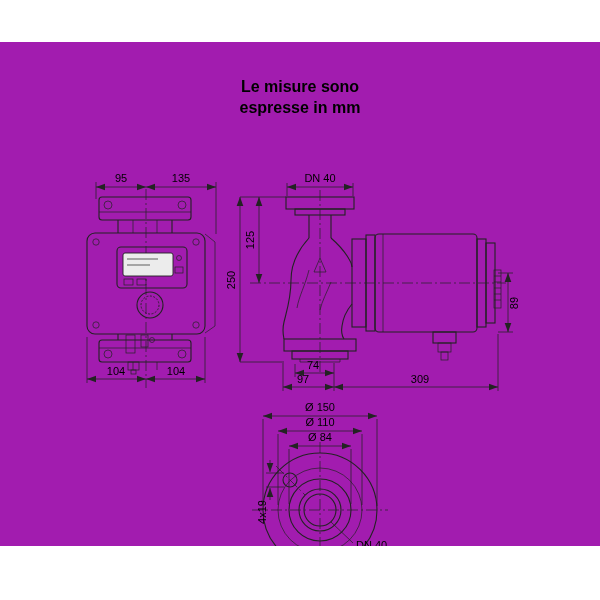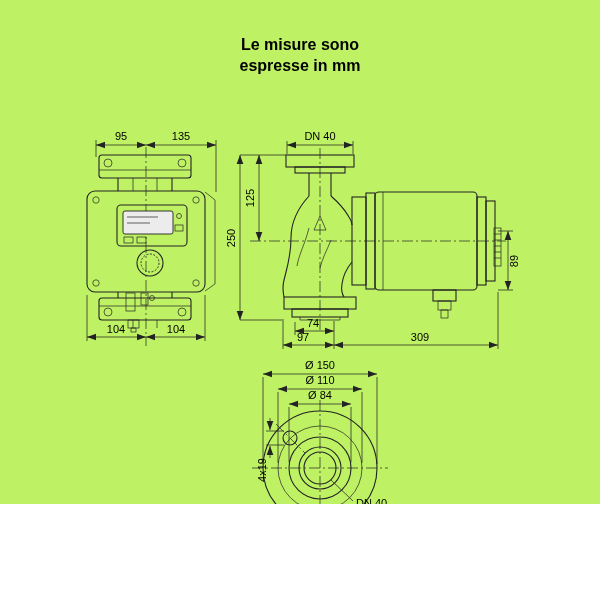--- a/index.html
+++ b/index.html
@@ -1,17 +1,17 @@
 <!DOCTYPE html>
 <html><head>
 <meta charset="utf-8">
 <style>
   html,body{margin:0;padding:0;background:#ffffff;}
-  .page{position:relative;width:600px;height:504px;background:#bef264;overflow:hidden;
-        font-family:"Liberation Sans",sans-serif;}
+  .page{position:relative;width:600px;height:504px;background:#a21caf;overflow:hidden;
+        font-family:"Liberation Sans",sans-serif;margin-top:42px;}
   svg text{font-family:"Liberation Sans",sans-serif;font-size:11px;fill:#000;}
   svg text.ttl{font-size:16px;font-weight:bold;}
   .o{fill:none;stroke:#232323;stroke-width:1.1;}
   .o2{fill:none;stroke:#232323;stroke-width:0.7;}
   .scr{fill:#ececec;stroke:#232323;stroke-width:0.9;}
   .dim,.ext{fill:none;stroke:#232323;stroke-width:0.75;}
   .cl{fill:none;stroke:#232323;stroke-width:0.7;stroke-dasharray:11 3 2 3;}
   .knurl{fill:none;stroke:#232323;stroke-width:0.9;stroke-dasharray:2 1.5;}
 </style>
 </head>

